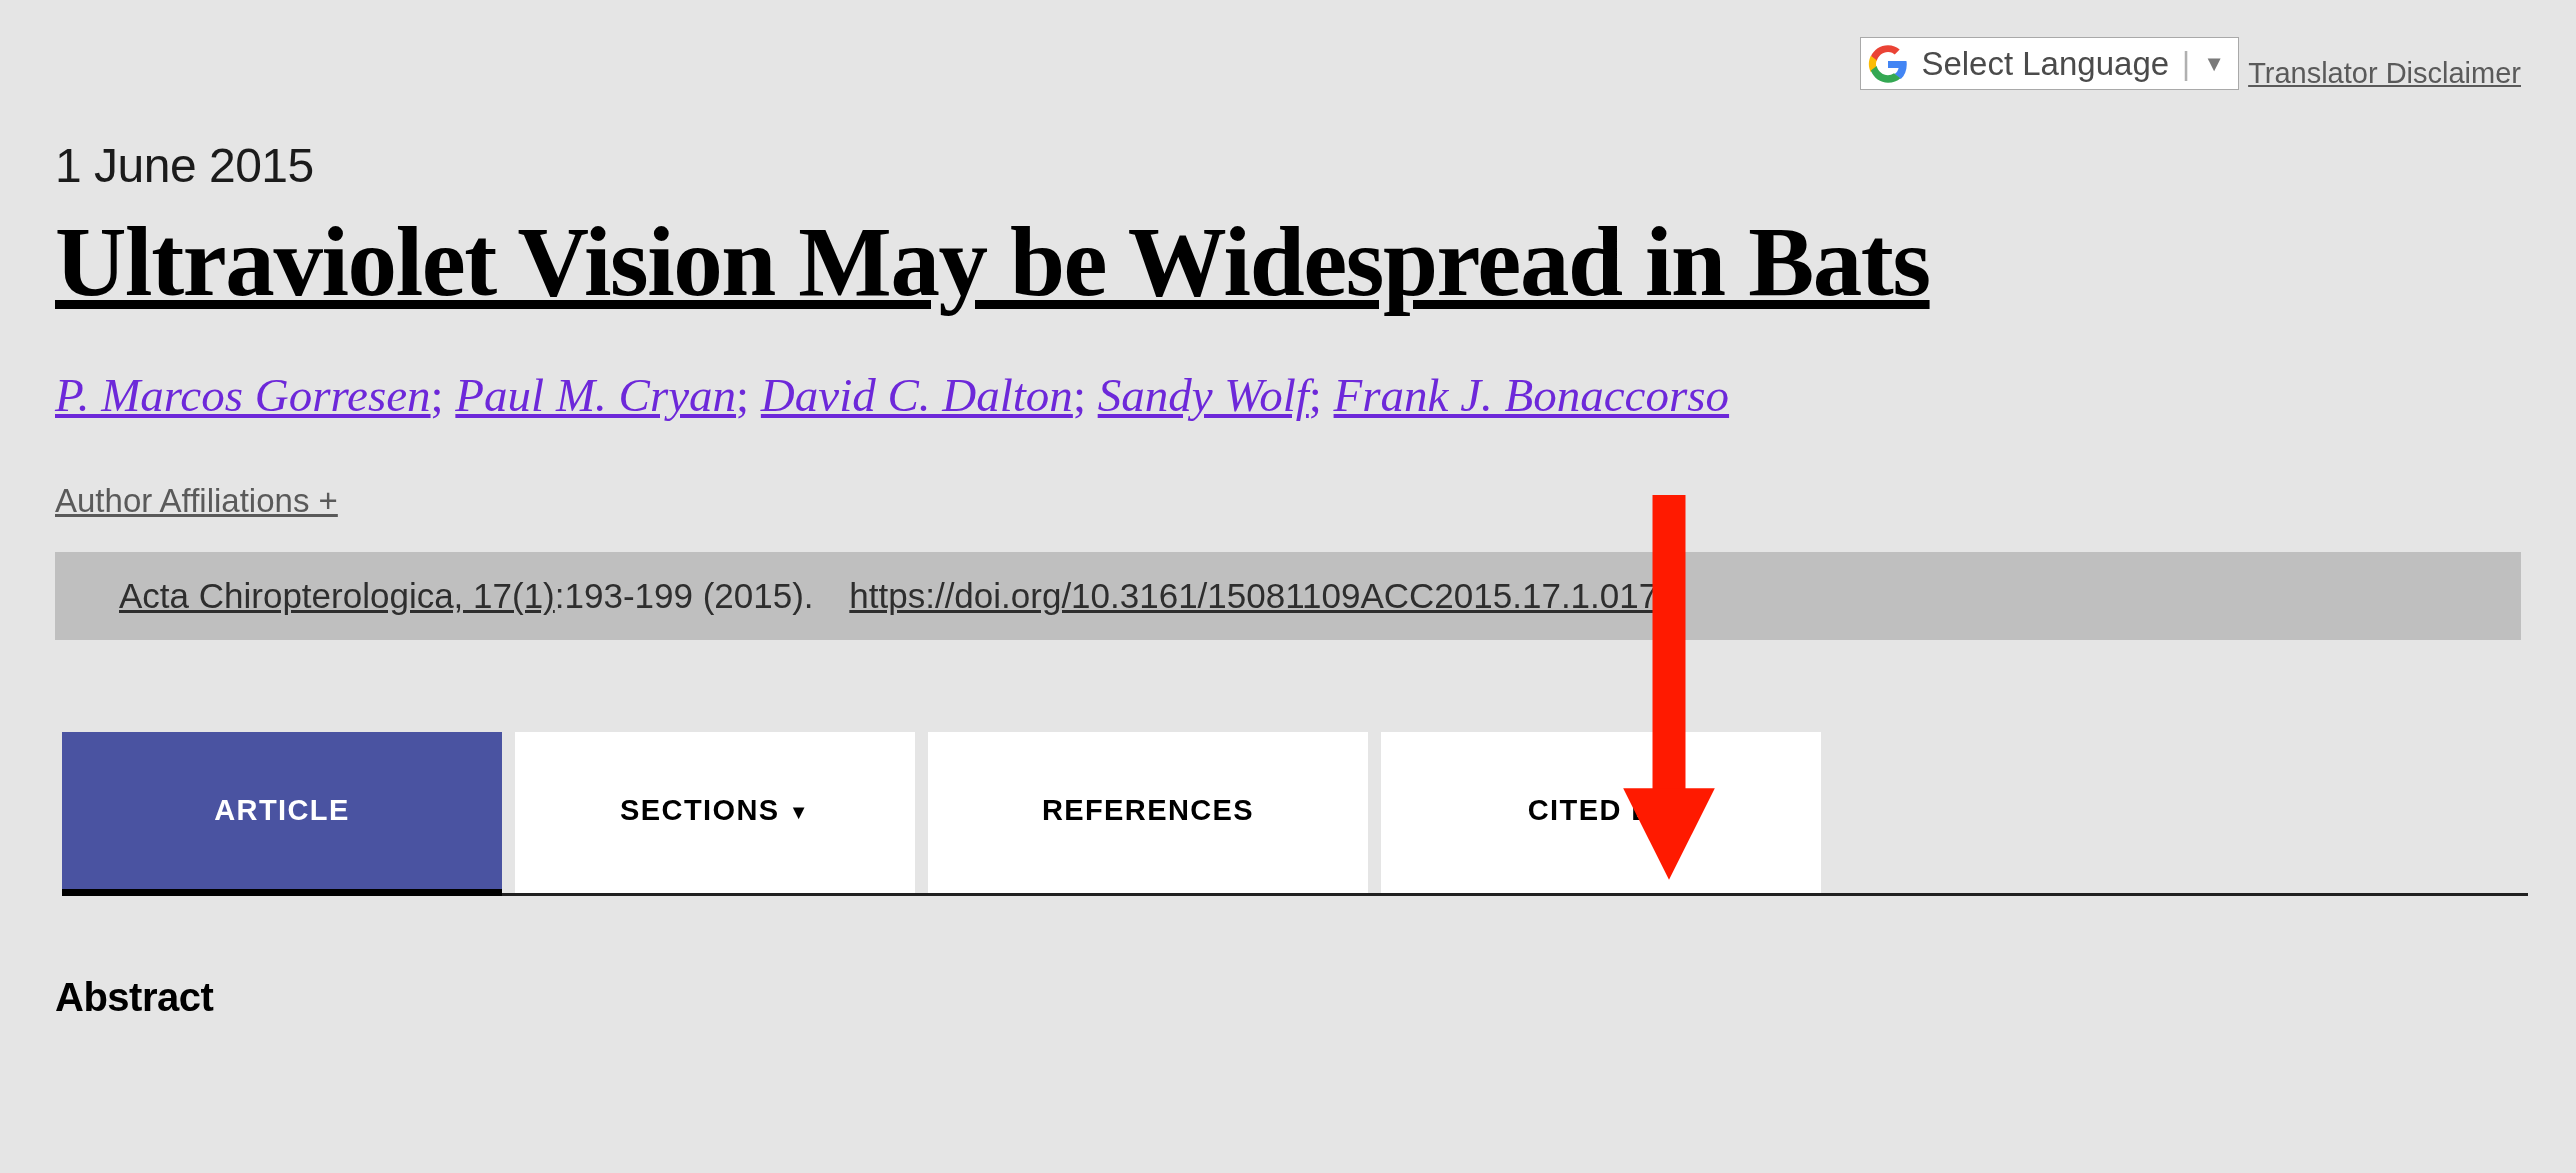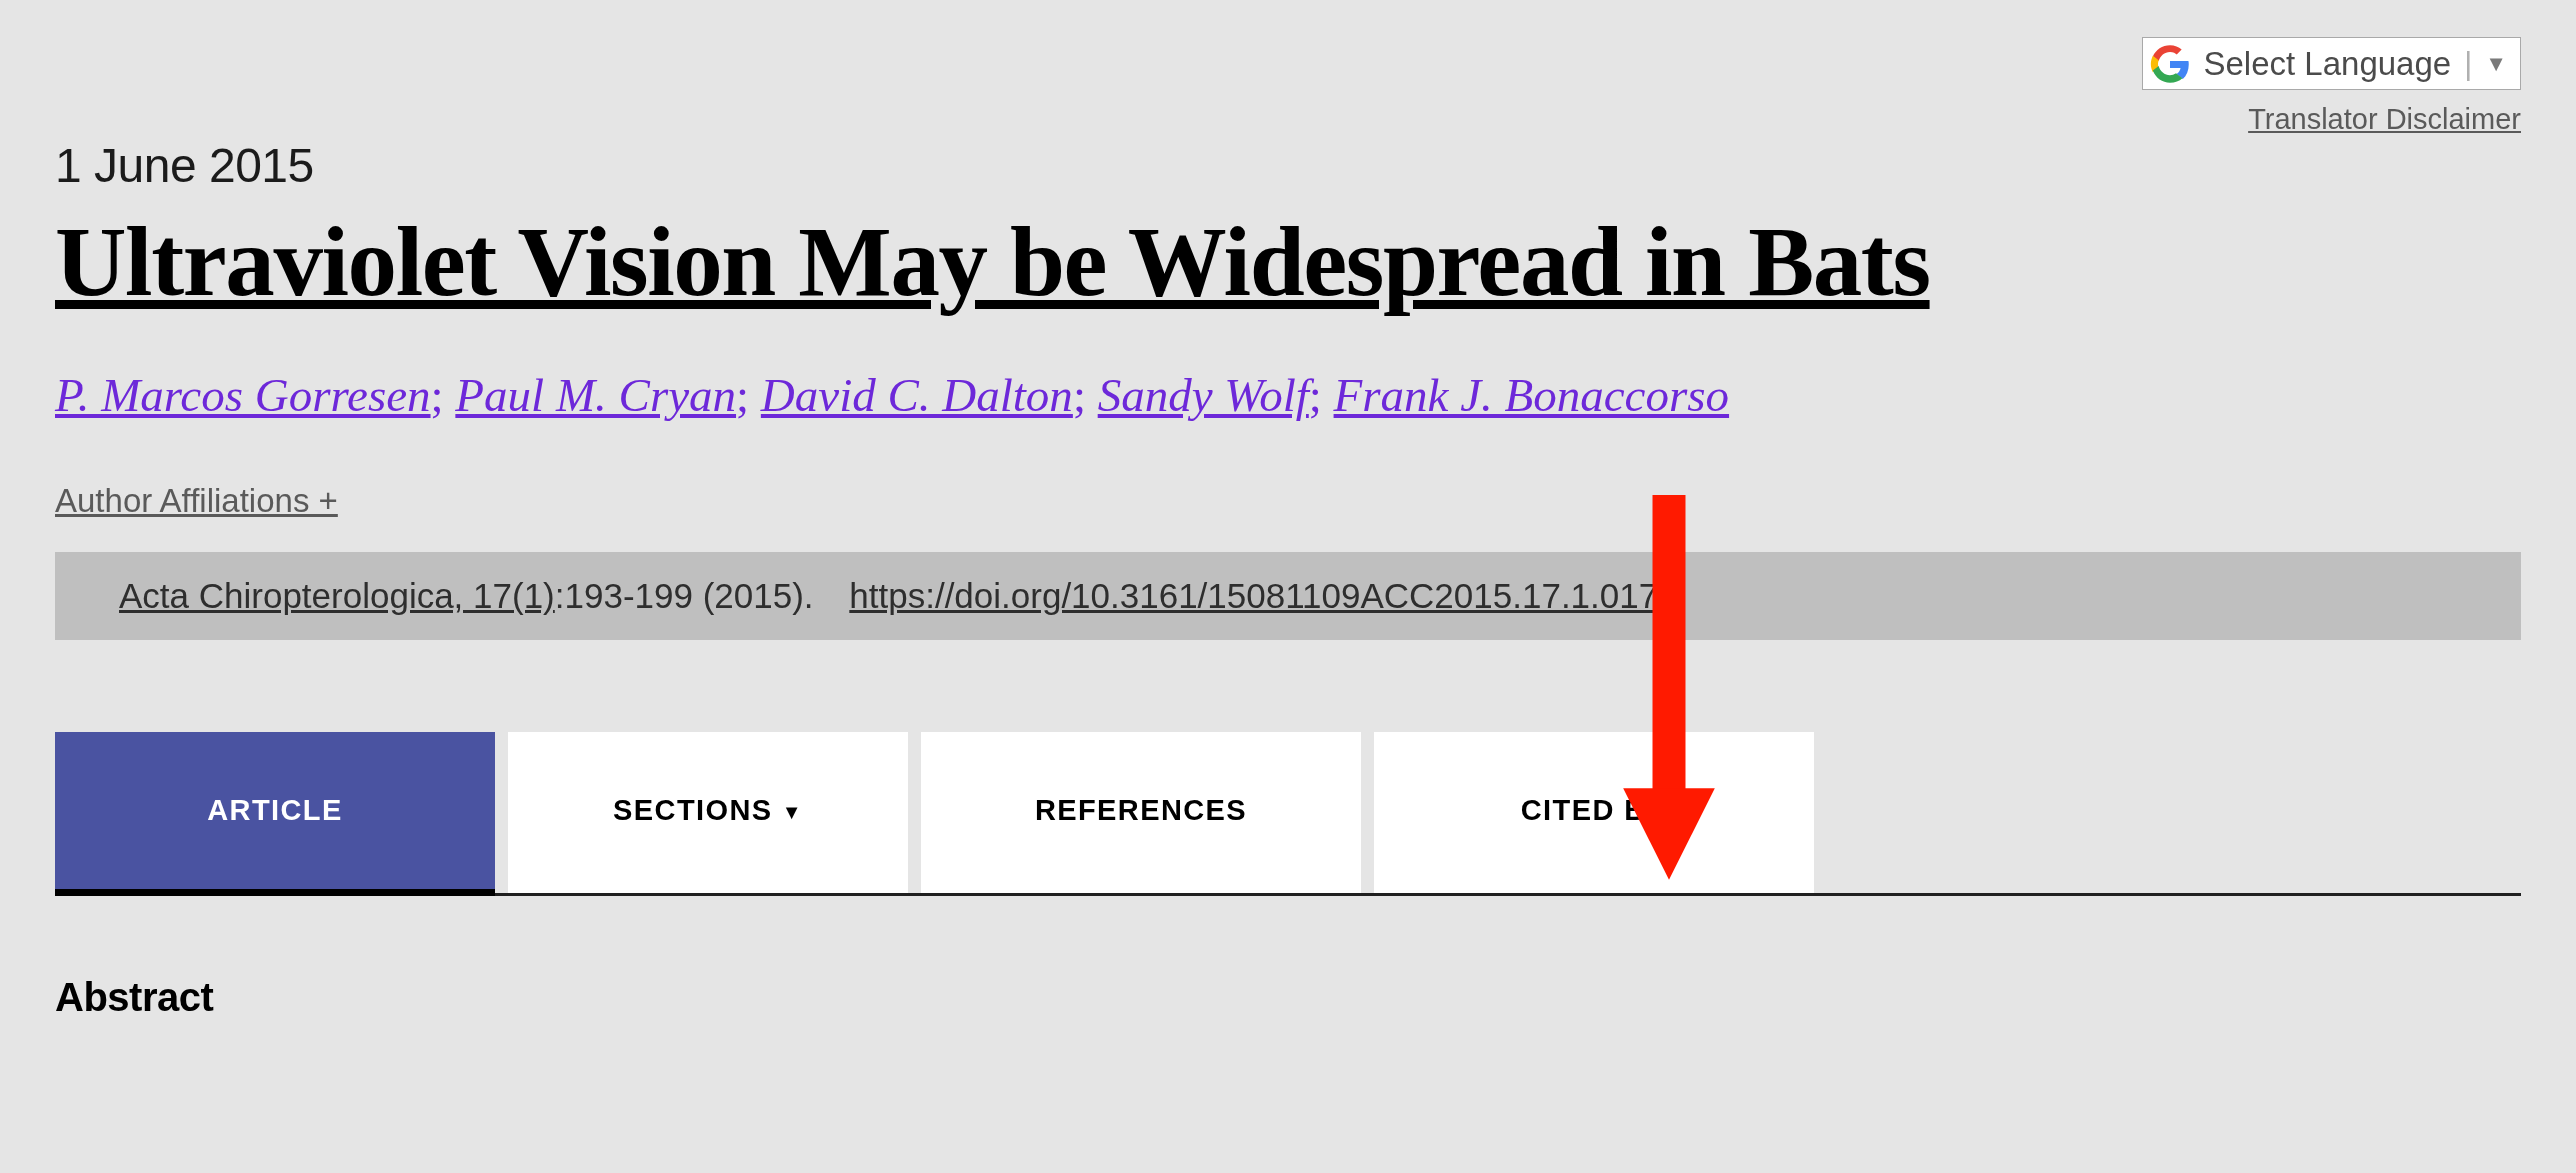--- a/index.html
+++ b/index.html
@@ -11,21 +11,21 @@
     position: relative;
     overflow: hidden;
     padding: 37px 55px 0 55px;
   }
 
   .top-right {
     position: absolute;
     top: 37px;
     right: 55px;
     display: flex;
-    flex-direction: column;
+    flex-direction: row;
     align-items: flex-end;
     gap: 9.2px;
   }
   .lang-selector {
     display: flex;
     align-items: center;
     gap: 13px;
     background: #fff;
     border: 1.8px solid #a9a9a9;
     padding: 5.5px 13px 5.5px 7.3px;
@@ -110,20 +110,21 @@
     text-decoration: underline;
     cursor: pointer;
     margin-left: 26px;
   }
 
   .tabs {
     display: flex;
     gap: 13px;
     border-bottom: 3.7px solid #202020;
     width: 100%;
+    margin-left: 7px;
   }
   .tab {
     background: #fff;
     text-align: center;
     font-weight: 800;
     font-size: 29px;
     letter-spacing: 1.4px;
     color: #000;
     padding: 62px 0;
     cursor: pointer;

